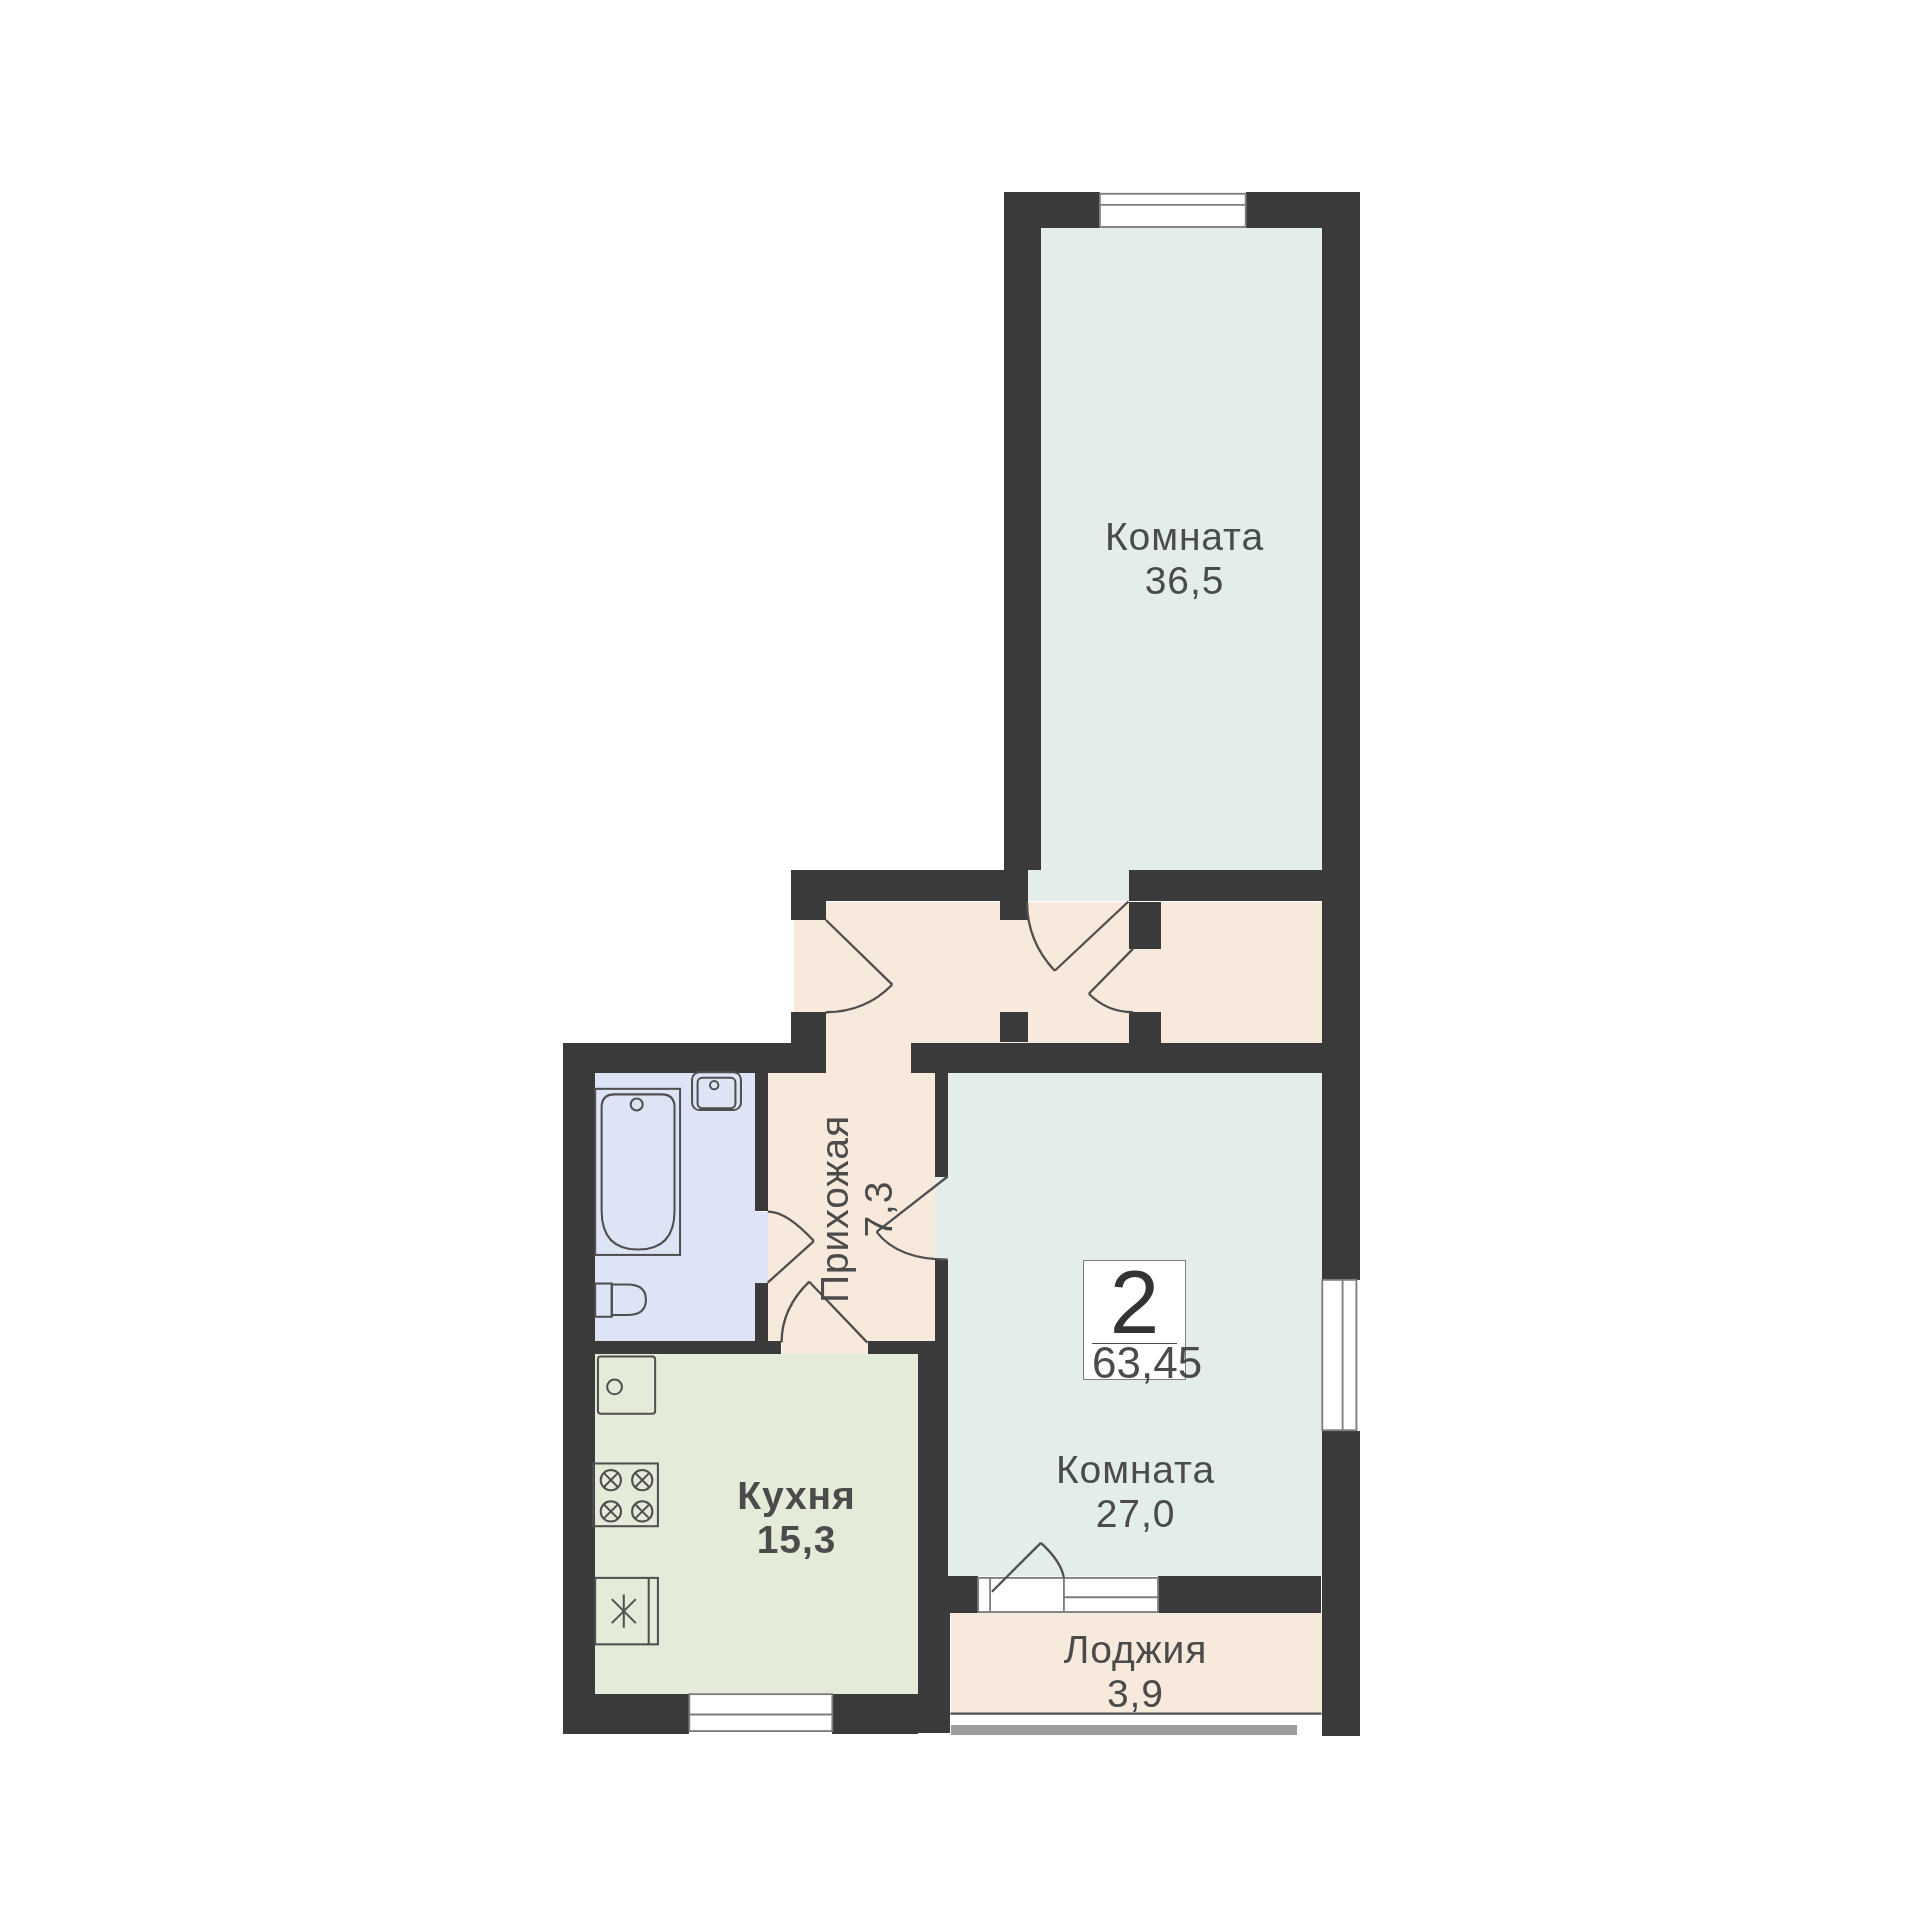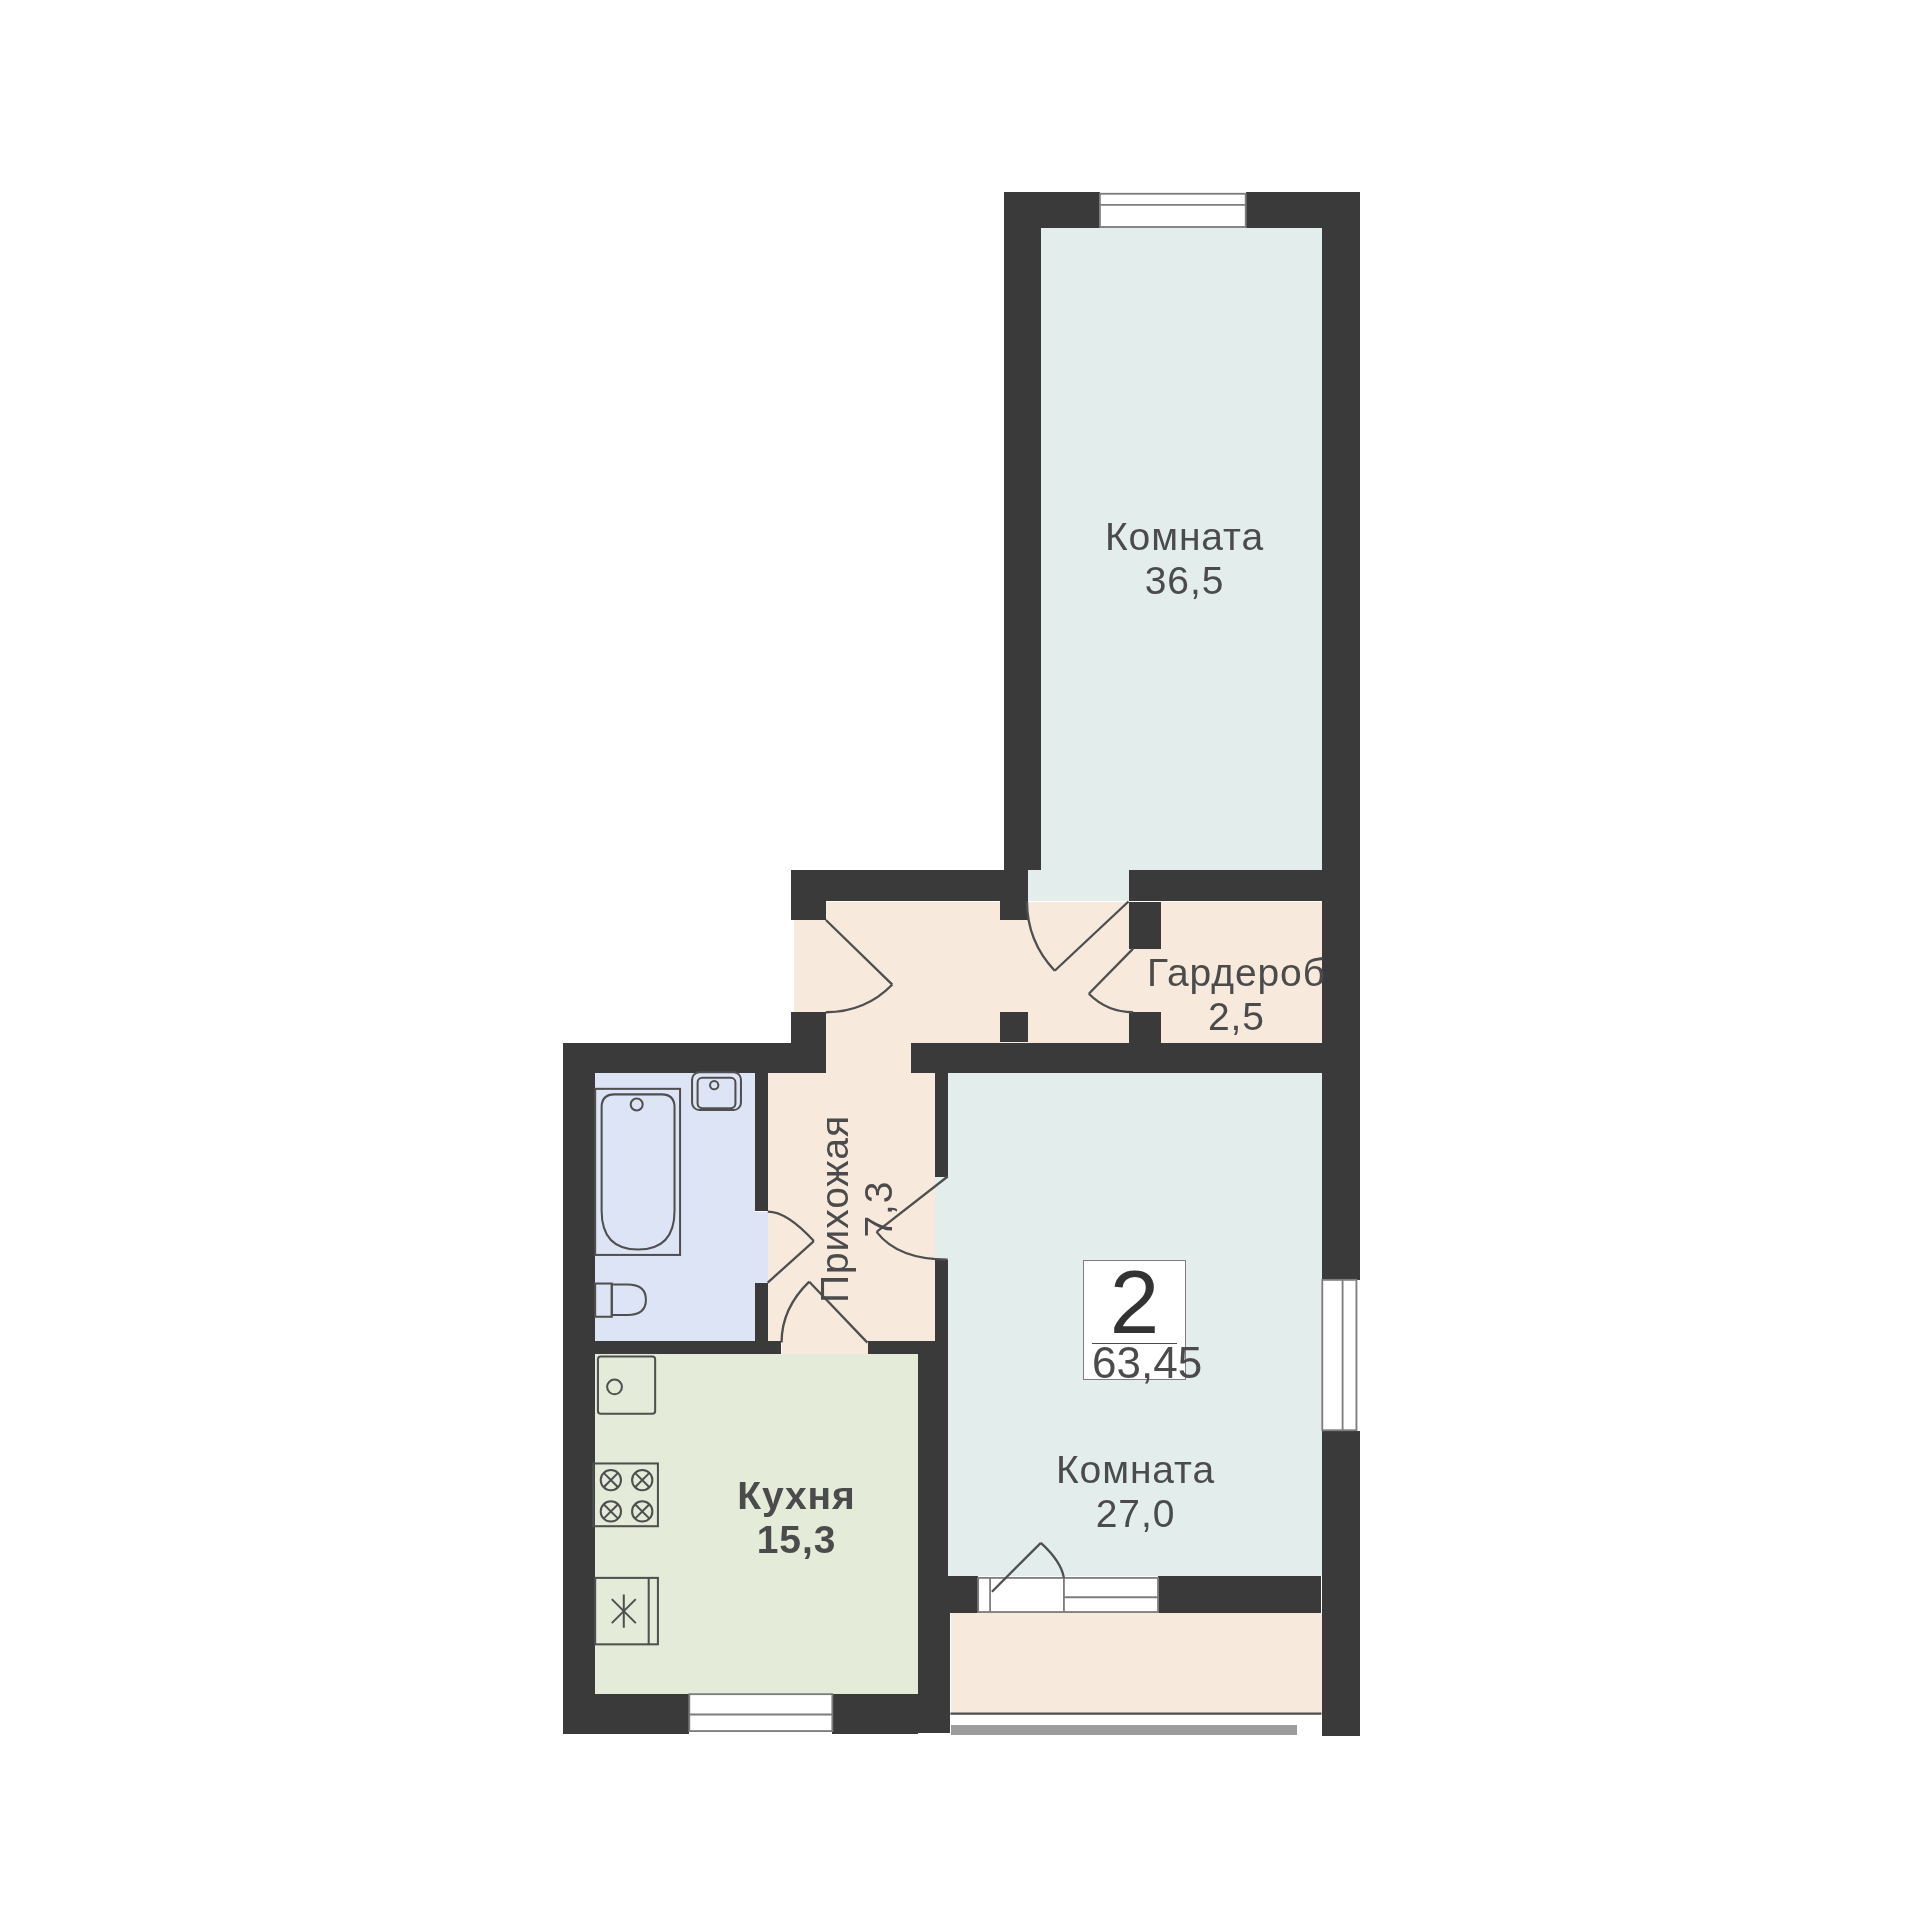--- a/index.html
+++ b/index.html
@@ -177,36 +177,36 @@
       <line x1="676" y1="1728" x2="676" y2="1764"></line>
       <line x1="663" y1="1733" x2="689" y2="1759"></line>
       <line x1="663" y1="1759" x2="689" y2="1733"></line>
     </g>
   </svg>
 
   <div class="lbl" style="left:1046px;top:515px;width:277px;">
     <span>Комната</span>
     <span class="area">36,5</span>
   </div>
-  <div class="lbl" style="left:1098px;top:951px;width:277px;">
-    <span>Гардероб</span>
-    <span class="area">2,5</span>
-  </div>
   <div class="lbl lbl-rot" style="left:718px;top:1165px;width:277px;">
     <span>Прихожая</span>
     <span class="area">7,3</span>
   </div>
   <div class="lbl" style="left:658px;top:1474px;width:277px;font-weight:bold;">
     <span>Кухня</span>
     <span class="area">15,3</span>
   </div>
   <div class="lbl" style="left:997px;top:1448px;width:277px;">
     <span>Комната</span>
     <span class="area">27,0</span>
   </div>
+  <div class="lbl" style="left:997px;top:1628px;width:277px;">
+    <span>Лоджия</span>
+    <span class="area">3,9</span>
+  </div>
 
   <div class="badge">
     <div class="badge-num">2</div>
     <div class="badge-area">63,45</div>
   </div>
 
 </div>
 
 
 </body></html>

